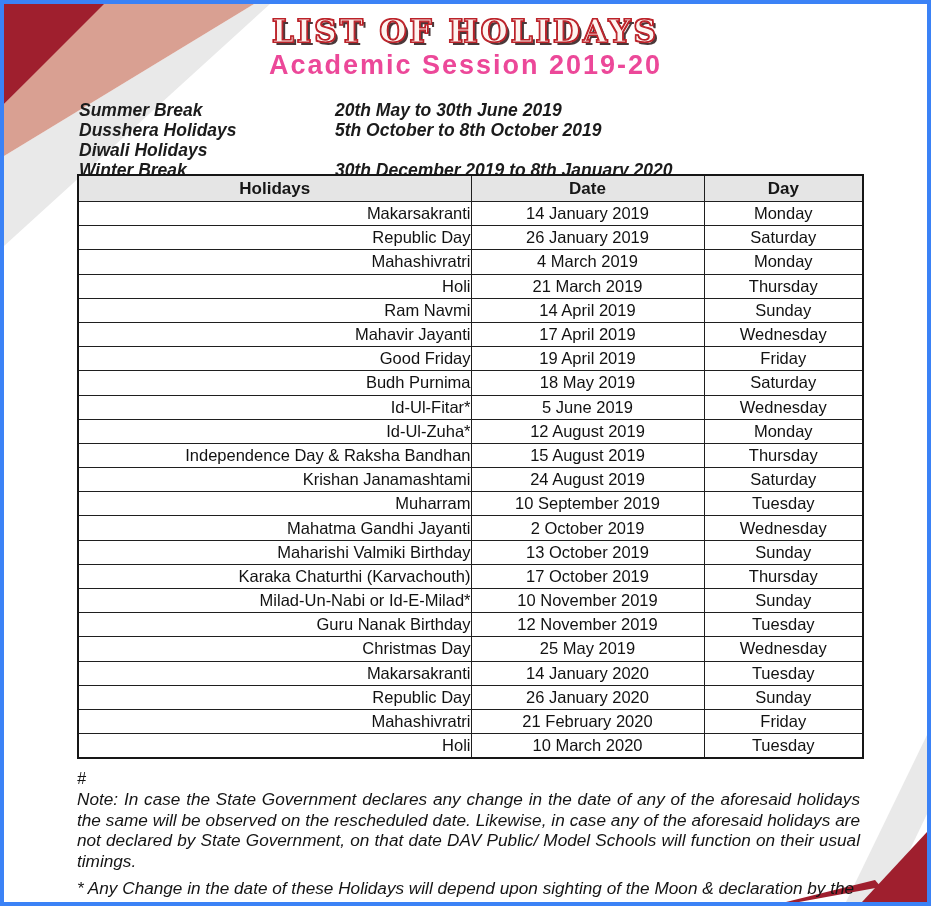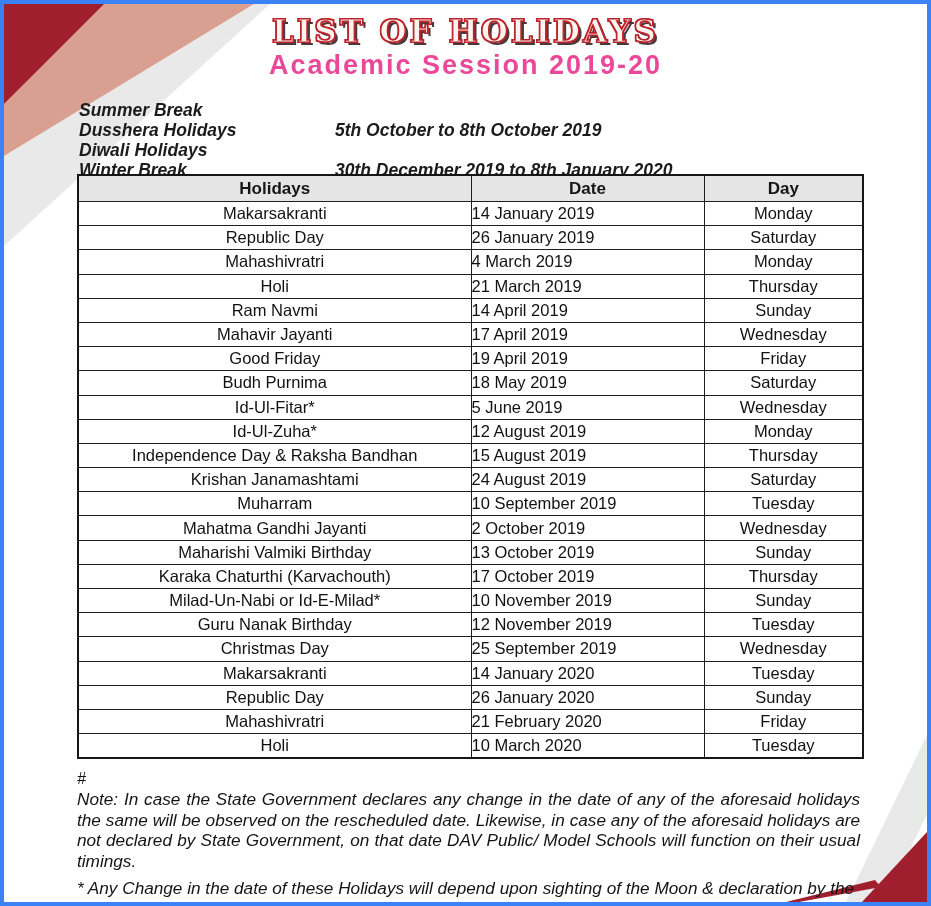--- a/index.html
+++ b/index.html
@@ -64,22 +64,22 @@
   table.holidays th{
     background:#e5e5e5;
     height:25px;
     font-size:17px;font-weight:700;text-align:center;
   }
   table.holidays td{
     height:23.2px;
     font-size:16.5px;
     color:#121212;
   }
-  td.col-holiday{padding-left:14px;text-align:center;}
-  td.col-date{padding-left:22px;text-align:left;}
+  td.col-holiday{padding-left:14px;text-align:right;}
+  td.col-date{padding-left:22px;text-align:center;}
   td.col-day{text-align:center;}
 
   .footnotes{
     position:absolute;top:766px;left:73px;width:787px;
     color:#141414;
   }
   .hash{font-size:16px;line-height:18px;font-style:italic;}
   .note{
     font-style:italic;font-weight:500;
     font-size:17.2px;line-height:20.5px;
@@ -107,20 +107,21 @@
   </svg>
 
   <div class="content">
 
     <div class="title">LIST OF HOLIDAYS</div>
     <div class="subtitle">Academic Session 2019-20</div>
 
     <div class="breaks">
         <div class="break-row">
           <span class="break-label">Summer Break</span>
+          <span class="break-dates">20th May to 30th June 2019</span>
         </div>
         <div class="break-row">
           <span class="break-label">Dusshera Holidays</span>
           <span class="break-dates">5th October to 8th October 2019</span>
         </div>
         <div class="break-row">
           <span class="break-label">Diwali Holidays</span>
         </div>
         <div class="break-row">
           <span class="break-label">Winter Break</span>
@@ -227,21 +228,21 @@
             <td class="col-date">10 November 2019</td>
             <td class="col-day">Sunday</td>
           </tr>
           <tr>
             <td class="col-holiday">Guru Nanak Birthday</td>
             <td class="col-date">12 November 2019</td>
             <td class="col-day">Tuesday</td>
           </tr>
           <tr>
             <td class="col-holiday">Christmas Day</td>
-            <td class="col-date">25 September 2019</td>
+            <td class="col-date">25 May 2019</td>
             <td class="col-day">Wednesday</td>
           </tr>
           <tr>
             <td class="col-holiday">Makarsakranti</td>
             <td class="col-date">14 January 2020</td>
             <td class="col-day">Tuesday</td>
           </tr>
           <tr>
             <td class="col-holiday">Republic Day</td>
             <td class="col-date">26 January 2020</td>

